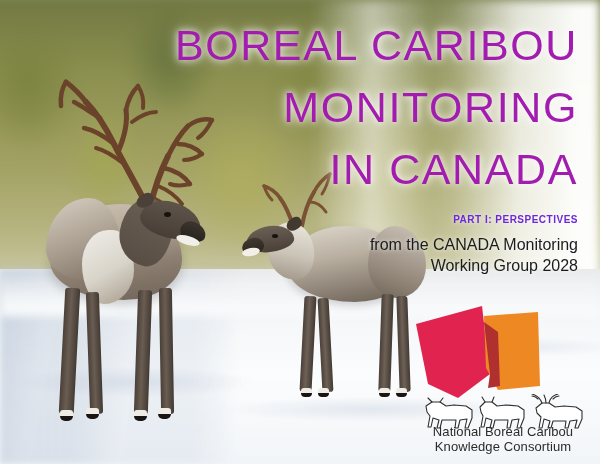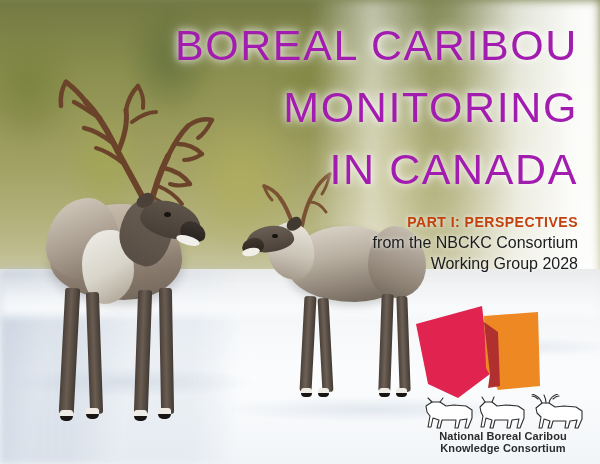--- a/index.html
+++ b/index.html
@@ -176,36 +176,36 @@
     letter-spacing:1.6px;
     color:#a21caf;
     text-shadow:0 0 7px rgba(255,255,255,.92),0 0 14px rgba(255,255,255,.75);
     white-space:nowrap;
   }
 
   .subtitle-block{
     position:absolute;right:22px;top:214px;width:400px;text-align:right;
   }
   .sub-part{
-    font-size:14px;font-weight:bold;letter-spacing:.5px;color:#c2410c;
+    font-size:10px;font-weight:bold;letter-spacing:.5px;color:#6d28d9;
     text-shadow:0 0 5px rgba(255,255,255,.9);
-    margin-bottom:2px;
+    margin-bottom:9px;
   }
   .sub-line{
     font-size:16px;font-weight:300;color:#1b1c1e;line-height:21px;
     text-shadow:0 0 5px rgba(255,255,255,.9);
   }
 
   
   .logo{position:absolute;right:8px;bottom:12px;width:178px;height:150px;}
   .logo-marks{position:absolute;left:0;top:0;width:178px;height:100px;}
   .logo-caribou{position:absolute;left:6px;top:92px;width:168px;height:40px;}
   .logo-caption{
     position:absolute;left:0;bottom:-2px;width:178px;text-align:center;
-    font-size:11px;letter-spacing:.1px;color:#2b2b2b;font-weight:bold;
+    font-size:13px;letter-spacing:.1px;color:#2b2b2b;font-weight:normal;
   }
 </style>
 </head>
 <body>
 
 <div id="cover">
 
   <div class="photo">
     <div class="forest"></div>
     <div class="haze"></div>
@@ -289,21 +289,21 @@
   </div>
 
   <div class="title-block">
     <div class="title-line">BOREAL CARIBOU</div>
     <div class="title-line">MONITORING</div>
     <div class="title-line">IN CANADA</div>
   </div>
 
   <div class="subtitle-block">
     <div class="sub-part">PART I: PERSPECTIVES</div>
-    <div class="sub-line">from the NBCKC Consortium</div>
+    <div class="sub-line">from the CANADA Monitoring</div>
     <div class="sub-line">Working Group 2028</div>
   </div>
 
   <div class="logo">
     <svg class="logo-marks" viewBox="0 0 178 100">
       <polygon points="2,22 68,4 76,72 44,96 14,82" fill="#E0244F"></polygon>
       <polygon points="70,14 124,10 126,84 84,88 72,66" fill="#EE8822"></polygon>
       <polygon points="70,20 76,72 74,86 86,84 84,30" fill="#B03030"></polygon>
     </svg>
 

